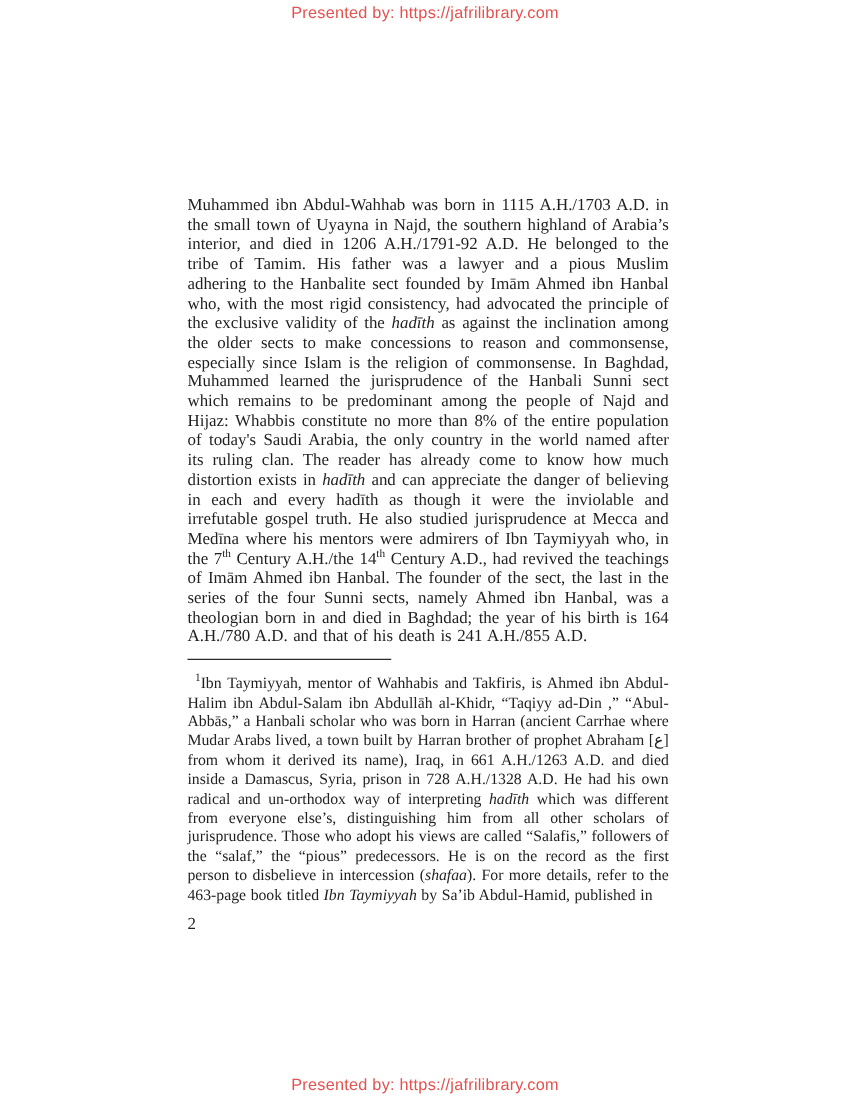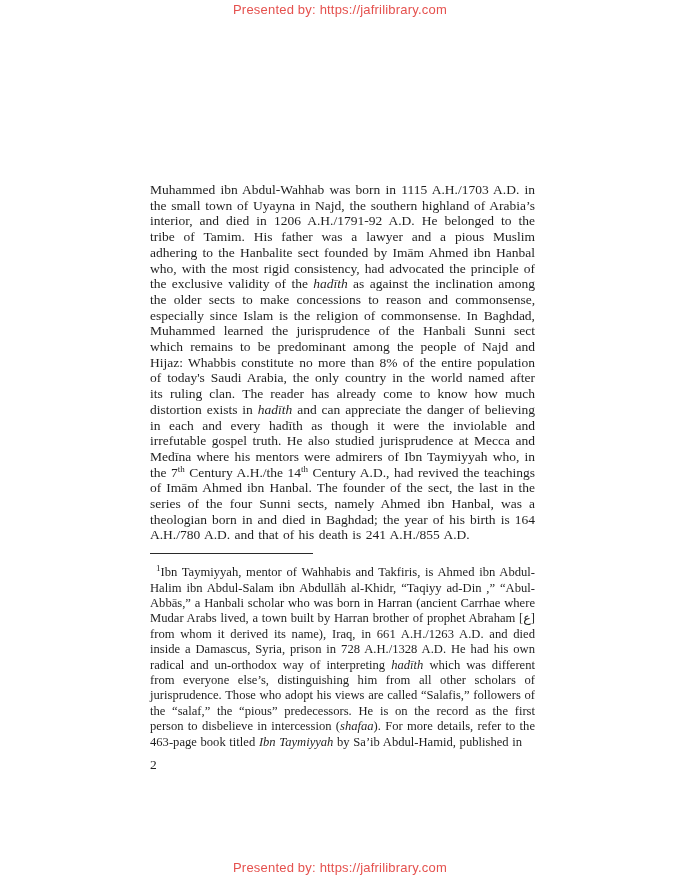--- a/index.html
+++ b/index.html
@@ -23,21 +23,20 @@
     color: #e5514e;
     letter-spacing: 0.2px;
   }
   .watermark.top { top: 2px; }
   .watermark.bottom { bottom: 5px; }
   .content {
     position: absolute;
     top: 156px;
     left: 150px;
     width: 385px;
-    margin-top: 26px;
   }
   .body-para {
     font-size: 13.5px;
     line-height: 15.7px;
     text-align: justify;
     word-spacing: 1px;
   }
   .body-para + .body-para { margin-top: 11px; }
   .body-para sup, .footnote sup {
     font-size: 9px;

